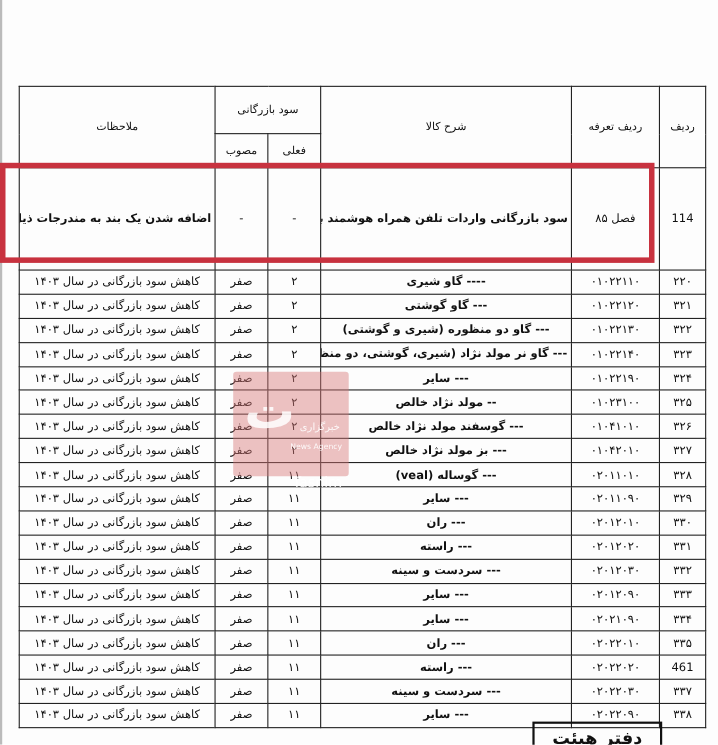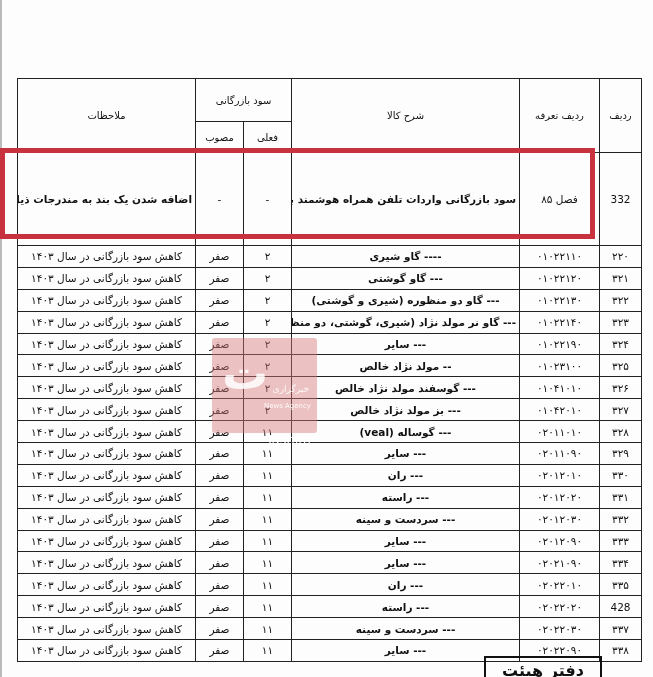--- a/index.html
+++ b/index.html
@@ -53,21 +53,21 @@
         <th colspan="2">سود بازرگانی</th>
         <th rowspan="2">ملاحظات</th>
       </tr>
       <tr class="hdr2">
         <th>فعلی</th>
         <th>مصوب</th>
       </tr>
     </thead>
     <tbody id="tbody">
       <tr class="hl">
-        <td>332</td>
+        <td>114</td>
         <td>فصل ۸۵</td>
         <td class="desc-long">سود بازرگانی واردات تلفن همراه هوشمند با نشان تجاری اپل ۹۶ درصد تعیین می‌گردد. هرگونه ممنوعیتی که پیش از این در خصوص گوشی‌های هوشمند با نشان تجاری اپل برقرار بوده است، کمافی‌السابق باقی خواهد ماند.</td>
         <td>-</td>
         <td>-</td>
         <td class="rem-long">اضافه شدن یک بند به مندرجات ذیل یادداشت فصل (۸۵) (پیشنهاد وزارت صنعت، معدن و تجارت)</td>
       </tr>
     <tr class="row">
           <td>۲۲۰</td>
           <td class="code">۰۱۰۲۲۱۱۰</td>
           <td class="desc">---- گاو شیری</td>
@@ -189,21 +189,21 @@
         </tr>
         <tr class="row">
           <td>۳۳۵</td>
           <td class="code">۰۲۰۲۲۰۱۰</td>
           <td class="desc">--- ران</td>
           <td>۱۱</td>
           <td>صفر</td>
           <td class="rem">کاهش سود بازرگانی در سال ۱۴۰۳</td>
         </tr>
         <tr class="row">
-          <td>428</td>
+          <td>461</td>
           <td class="code">۰۲۰۲۲۰۲۰</td>
           <td class="desc">--- راسته</td>
           <td>۱۱</td>
           <td>صفر</td>
           <td class="rem">کاهش سود بازرگانی در سال ۱۴۰۳</td>
         </tr>
         <tr class="row">
           <td>۳۳۷</td>
           <td class="code">۰۲۰۲۲۰۳۰</td>
           <td class="desc">--- سردست و سینه</td>

